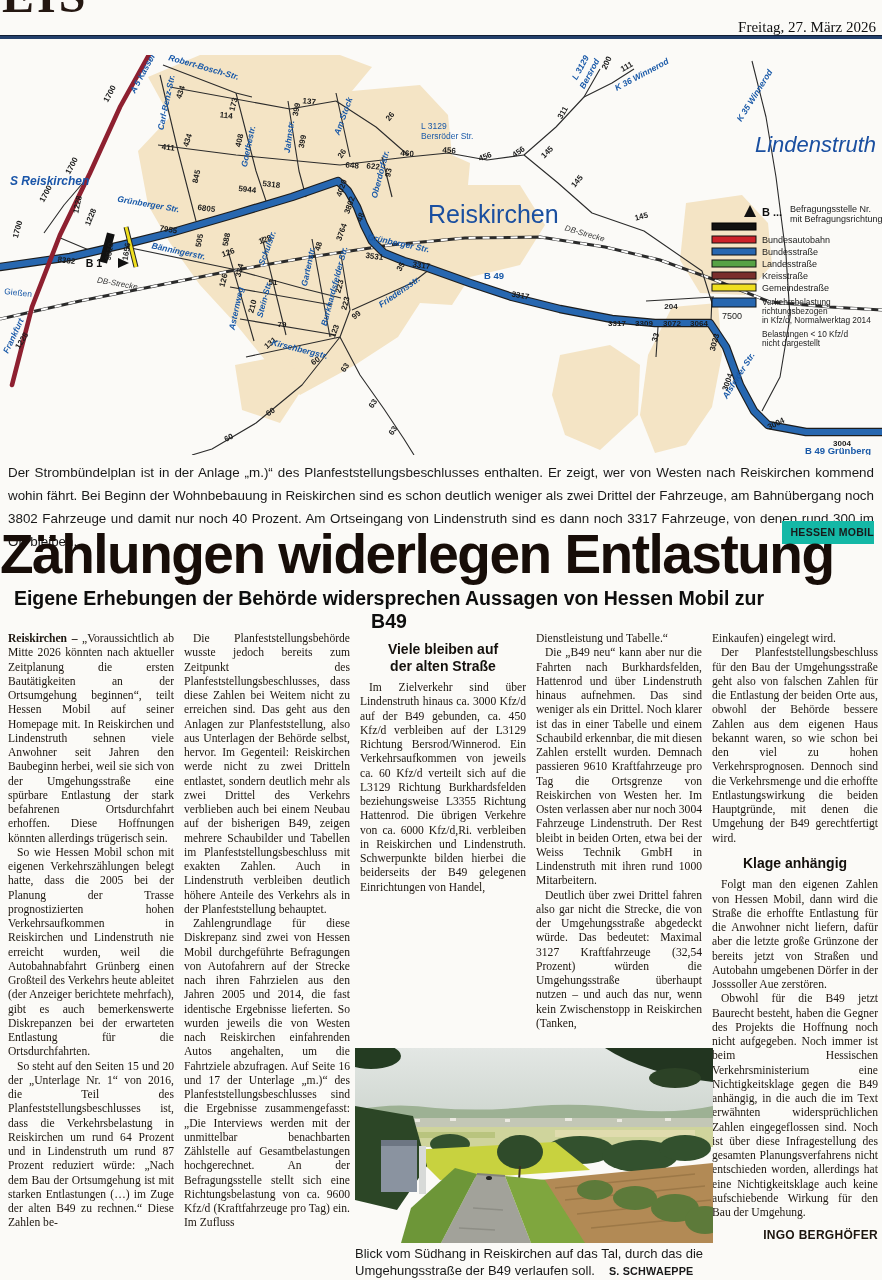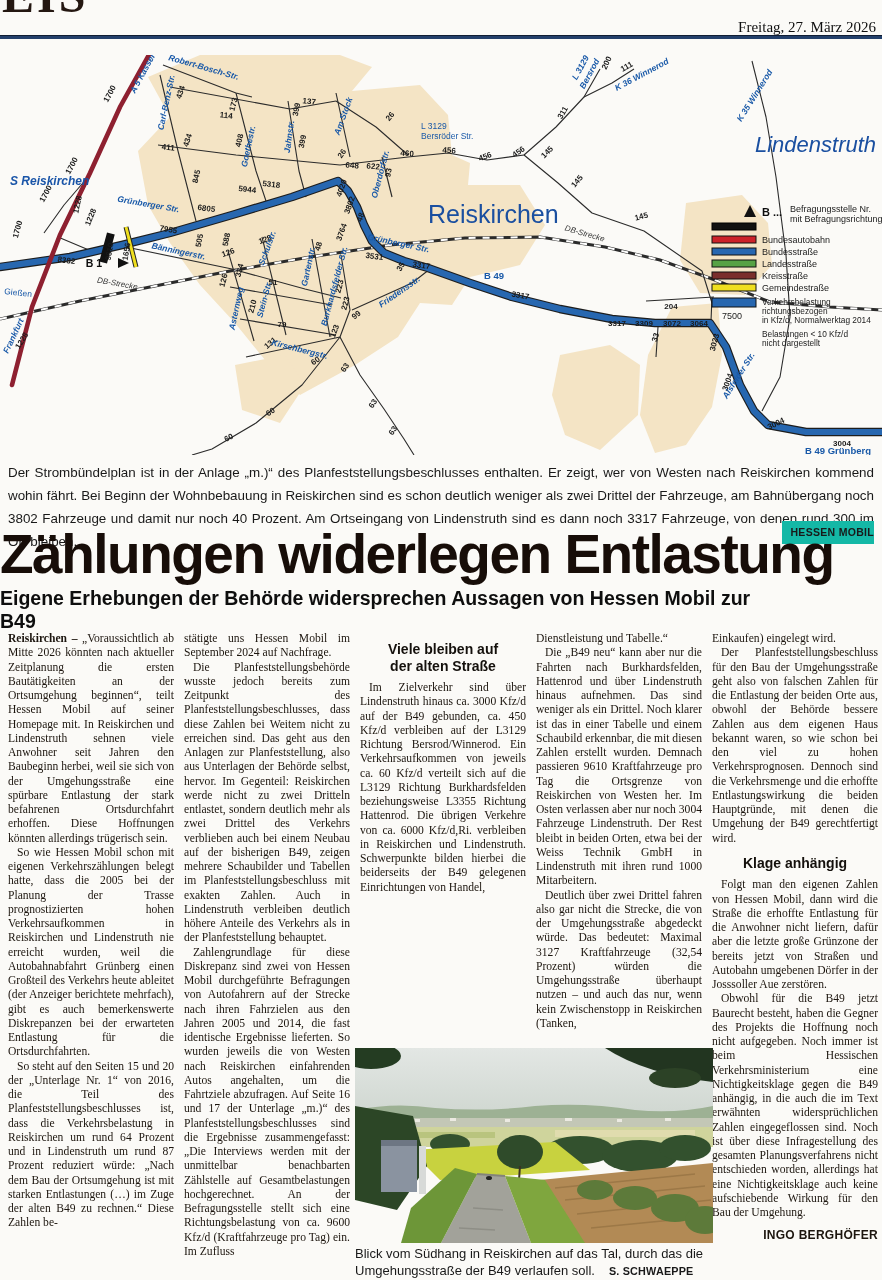--- a/index.html
+++ b/index.html
@@ -45,21 +45,21 @@
   .lgb{font-size:11px;font-weight:700;fill:#0d0d0d;text-anchor:start}
 
   
   .map-caption{position:absolute;top:461px;left:8px;width:866px;
     font-size:13.4px;line-height:23px;text-align:justify;color:#191919}
   .map-credit{position:absolute;right:0;bottom:9px;font-weight:700;font-size:10.5px;letter-spacing:.3px;background:#14b8a6;padding-left:8px}
 
   
   .headline{position:absolute;top:526px;left:0;width:882px;
     font-size:55px;font-weight:700;letter-spacing:-1.5px;color:#170d08;line-height:1.05}
-  .subheadline{position:absolute;top:587px;left:0;width:778px;
+  .subheadline{position:absolute;top:587px;left:0;width:778px;text-align:center;
     font-size:19.5px;font-weight:700;color:#0e0e0e}
 
   
   .cols{position:absolute;top:632px;left:8px;width:866px;height:662px}
   .col{position:absolute;top:0;width:166px;overflow:hidden;
     font-family:"Liberation Serif",serif;font-size:11.6px;line-height:14.25px;
     text-align:justify;color:#1c150e}
   #col0{left:0;height:662px}
   #col1{left:176px;height:662px}
   #col2{left:352px;height:426px}
@@ -296,21 +296,20 @@
 <div class="headline">Zählungen widerlegen Entlastung</div>
 <div class="subheadline">Eigene Erhebungen der Behörde widersprechen Aussagen von Hessen Mobil zur B49</div>
 
 <div class="cols">
   <div class="col" id="col0">
       <div class="para"><b>Reiskirchen – </b>„Voraussichtlich ab Mitte 2026 könnten nach aktueller Zeitplanung die ersten Bautätigkeiten an der Ortsumgehung beginnen“, teilt Hessen Mobil auf seiner Homepage mit. In Reiskirchen und Lindenstruth sehnen viele Anwohner seit Jahren den Baubeginn herbei, weil sie sich von der Umgehungsstraße eine spürbare Entlastung der stark befahrenen Ortsdurchfahrt erhoffen. Diese Hoffnungen könnten allerdings trügerisch sein.</div>
       <div class="para ind">So wie Hessen Mobil schon mit eigenen Verkehrszählungen belegt hatte, dass die 2005 bei der Planung der Trasse prognostizierten hohen Verkehrsaufkommen in Reiskirchen und Lindenstruth nie erreicht wurden, weil die Autobahnabfahrt Grünberg einen Großteil des Verkehrs heute ableitet (der Anzeiger berichtete mehrfach), gibt es auch bemerkenswerte Diskrepanzen bei der erwarteten Entlastung für die Ortsdurchfahrten.</div>
       <div class="para ind">So steht auf den Seiten 15 und 20 der „Unterlage Nr. 1“ von 2016, die Teil des Planfeststellungsbeschlusses ist, dass die Verkehrsbelastung in Reiskirchen um rund 64 Prozent und in Lindenstruth um rund 87 Prozent reduziert würde: „Nach dem Bau der Ortsumgehung ist mit starken Entlastungen (…) im Zuge der alten B49 zu rechnen.“ Diese Zahlen be-</div>
     </div>
   <div class="col" id="col1">
-      <div class="para">stätigte uns Hessen Mobil im September 2024 auf Nachfrage.</div>
       <div class="para ind">Die Planfeststellungsbehörde wusste jedoch bereits zum Zeitpunkt des Planfeststellungsbeschlusses, dass diese Zahlen bei Weitem nicht zu erreichen sind. Das geht aus den Anlagen zur Planfeststellung, also aus Unterlagen der Behörde selbst, hervor. Im Gegenteil: Reiskirchen werde nicht zu zwei Dritteln entlastet, sondern deutlich mehr als zwei Drittel des Verkehrs verblieben auch bei einem Neubau auf der bisherigen B49, zeigen mehrere Schaubilder und Tabellen im Planfeststellungsbeschluss mit exakten Zahlen. Auch in Lindenstruth verbleiben deutlich höhere Anteile des Verkehrs als in der Planfeststellung behauptet.</div>
       <div class="para ind">Zahlengrundlage für diese Diskrepanz sind zwei von Hessen Mobil durchgeführte Befragungen von Autofahrern auf der Strecke nach ihren Fahrzielen aus den Jahren 2005 und 2014, die fast identische Ergebnisse lieferten. So wurden jeweils die von Westen nach Reiskirchen einfahrenden Autos angehalten, um die Fahrtziele abzufragen. Auf Seite 16 und 17 der Unterlage „m.)“ des Planfeststellungsbeschlusses sind die Ergebnisse zusammengefasst: „Die Interviews werden mit der unmittelbar benachbarten Zählstelle auf Gesamtbelastungen hochgerechnet. An der Befragungsstelle stellt sich eine Richtungsbelastung von ca. 9600 Kfz/d (Kraftfahrzeuge pro Tag) ein. Im Zufluss</div>
     </div>
   <div class="col" id="col2">
       <div class="subhead">Viele bleiben auf
 der alten Straße</div>
       <div class="para ind">Im Zielverkehr sind über Lindenstruth hinaus ca. 3000 Kfz/d auf der B49 gebunden, ca. 450 Kfz/d verbleiben auf der L3129 Richtung Bersrod/Winnerod. Ein Verkehrsaufkommen von jeweils ca. 60 Kfz/d verteilt sich auf die L3129 Richtung Burkhardsfelden beziehungsweise L3355 Richtung Hattenrod. Die übrigen Verkehre von ca. 6000 Kfz/d,Ri. verbleiben in Reiskirchen und Lindenstruth. Schwerpunkte bilden hierbei die beiderseits der B49 gelegenen Einrichtungen von Handel,</div>
     </div>
   <div class="col" id="col3">
       <div class="para">Dienstleistung und Tabelle.“</div>

